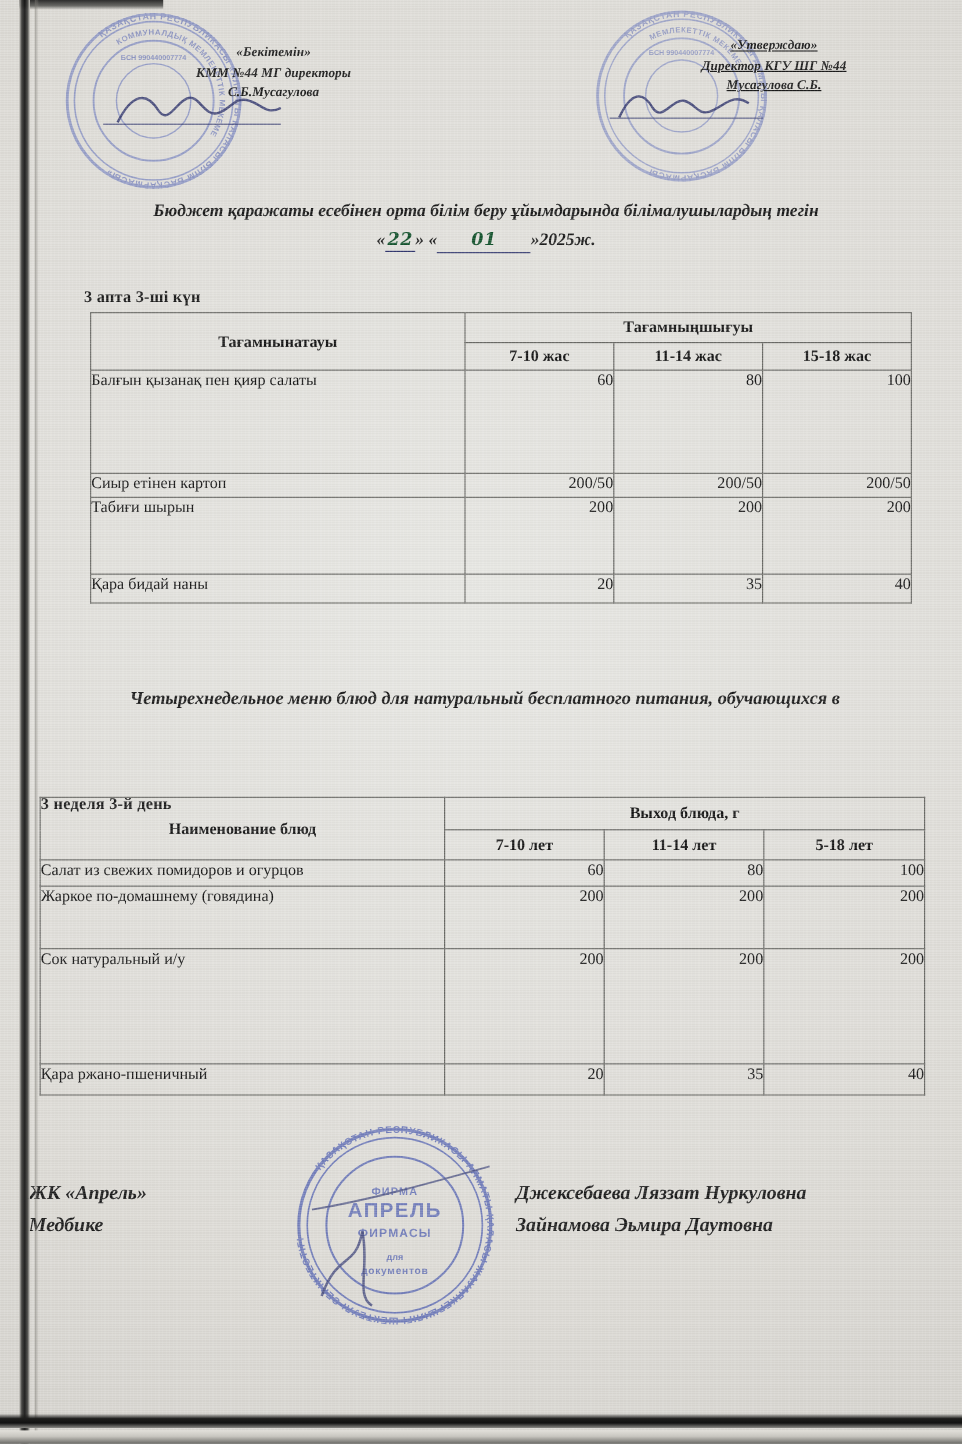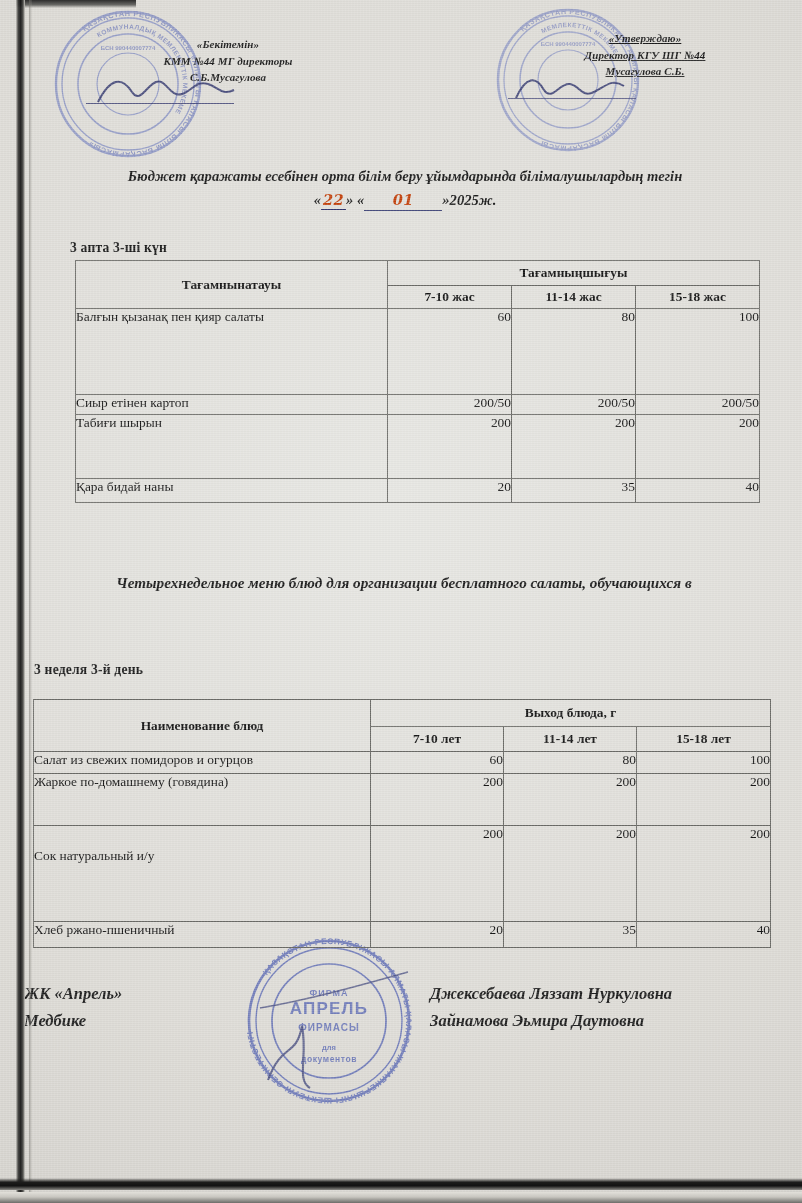--- a/index.html
+++ b/index.html
@@ -91,21 +91,21 @@
     line-height: 1.48;
   }
   #title-kk { left: 60px; top: 166px; width: 690px; font-size: 14.6px; }
   #title-ru { left: 34px; top: 572px; width: 740px; font-size: 15.2px; }
 
   .date-line { margin-top: 1px; font-size: 14.6px; }
   .hand {
     font-family: "DejaVu Serif", serif;
     font-style: italic;
     font-weight: bold;
-    color: #c2410c;
+    color: #14532d;
     letter-spacing: .4px;
   }
   .hand.u { border-bottom: 1.4px solid #32376e; padding: 0 2px 1px 2px; }
   .blank-u {
     display: inline-block;
     border-bottom: 1.4px solid #32376e;
     min-width: 78px;
     text-align: center;
   }
 
@@ -140,21 +140,21 @@
   .name-cell {
     text-align: left;
     padding: 3px 0 0 6px;
   }
   .num-cell {
     text-align: right;
     padding: 3px 0 0 0;
   }
 
   #tbl-kk { left: 58px; top: 260px; width: 684px; margin-left: 17px; }
-  #tbl-ru { left: 33px; top: 699px; width: 737px; border-radius: 30px; }
+  #tbl-ru { left: 33px; top: 664px; width: 737px; border-radius: 30px; }
 
   
   .foot {
     position: absolute;
     font-style: italic;
     font-weight: bold;
     font-size: 16.5px;
     line-height: 1.66;
     white-space: pre-line;
   }
@@ -312,64 +312,64 @@
       <tr style="height:24px">
         <td class="name-cell">Қара  бидай наны</td>
         <td class="num-cell">20</td>
         <td class="num-cell">35</td>
         <td class="num-cell">40</td>
       </tr>
     </tbody>
   </table>
 
   <div class="title-block" id="title-ru">
-    <div>Четырехнедельное меню блюд для организации бесплатного салаты, обучающихся в</div>
+    <div>Четырехнедельное меню блюд для натуральный бесплатного питания, обучающихся в</div>
   </div>
 
   <div class="daylabel" id="day-ru">3 неделя 3-й день</div>
 
   <table class="menu" id="tbl-ru">
     <colgroup>
         <col style="width:337px">
         <col style="width:133px">
         <col style="width:133px">
         <col style="width:134px">
       </colgroup>
     <thead>
       <tr>
         <th rowspan="2" style="height:50px">Наименование блюд</th>
         <th colspan="3" style="height:26px">Выход блюда, г</th>
       </tr>
       <tr>
         <th style="height:24px">7-10 лет</th>
         <th style="height:24px">11-14 лет</th>
-        <th style="height:24px">15-18 лет</th>
+        <th style="height:24px">5-18 лет</th>
       </tr>
     </thead>
     <tbody>
       <tr style="height:22px">
         <td class="name-cell">Салат из свежих помидоров и огурцов</td>
         <td class="num-cell">60</td>
         <td class="num-cell">80</td>
         <td class="num-cell">100</td>
       </tr>
       <tr style="height:52px">
         <td class="name-cell">Жаркое по-домашнему (говядина)</td>
         <td class="num-cell">200</td>
         <td class="num-cell">200</td>
         <td class="num-cell">200</td>
       </tr>
       <tr style="height:96px">
-        <td class="name-cell" style="padding-top:22px">Сок натуральный и/у</td>
+        <td class="name-cell" style="">Сок натуральный и/у</td>
         <td class="num-cell">200</td>
         <td class="num-cell">200</td>
         <td class="num-cell">200</td>
       </tr>
       <tr style="height:26px">
-        <td class="name-cell">Хлеб ржано-пшеничный</td>
+        <td class="name-cell">Қара ржано-пшеничный</td>
         <td class="num-cell">20</td>
         <td class="num-cell">35</td>
         <td class="num-cell">40</td>
       </tr>
     </tbody>
   </table>
 
   <div class="foot" id="foot-left">ЖК «Апрель»
 Медбике</div>
   <div class="foot" id="foot-right">Джексебаева Ляззат Нуркуловна

